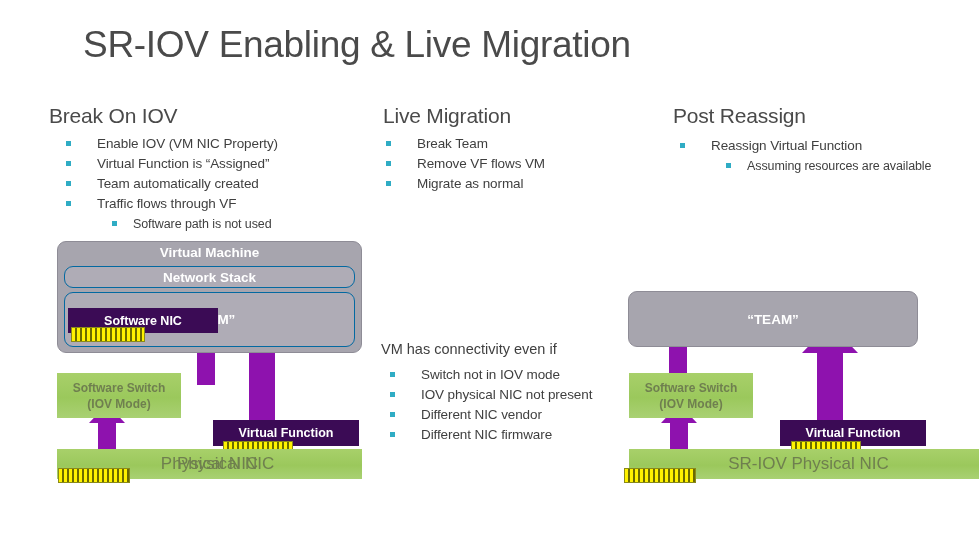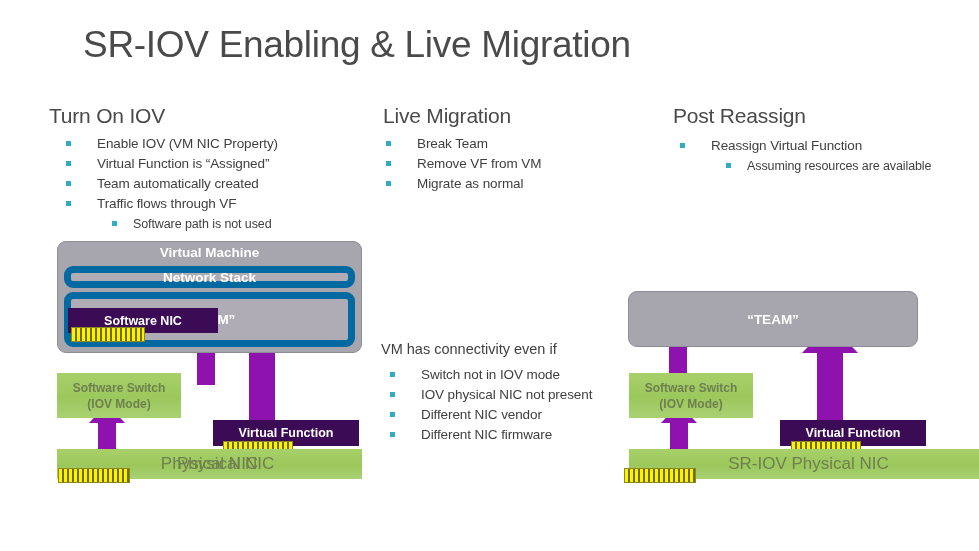--- a/index.html
+++ b/index.html
@@ -52,21 +52,21 @@
 
   
   .dbox{position:absolute;box-sizing:border-box;}
 
   .gray-box{
     background:#A7A5AE;border:1px solid #8e8c96;border-radius:9px;
     color:#ffffff;font-weight:bold;font-size:13.5px;
     display:flex;justify-content:center;
   }
   .gray-inner{
-    background:#AFACB6;border:7px solid #0369a1;border-radius:9px;
+    background:#AFACB6;border:1px solid #0369a1;border-radius:9px;
     color:#ffffff;font-weight:bold;font-size:13.5px;
     display:flex;align-items:center;justify-content:center;
   }
   .green-box{
     background:linear-gradient(180deg,#A8D06A 0%,#9BC85C 55%,#A9D173 100%);
     color:#6f7f4f;font-weight:bold;font-size:12px;
     display:flex;flex-direction:column;align-items:center;justify-content:center;
     line-height:16px;text-align:center;
   }
   .green-bar{
@@ -93,21 +93,21 @@
   
   .ghost{position:absolute;font-size:17px;color:#6f7f4f;white-space:nowrap;}
 </style>
 </head>
 <body>
 
 <div class="slide">
 
   <div id="title">SR-IOV Enabling &amp; Live Migration</div>
 
-  <div class="col-head" id="head-turn">Turn On IOV</div>
+  <div class="col-head" id="head-turn">Break On IOV</div>
   <div class="col-head" id="head-live">Live Migration</div>
   <div class="col-head" id="head-post">Post Reassign</div>
 
   <div class="blist" id="list-turn">
     <div class="brow lvl1">
       <span class="bmark"></span>
       <span class="btext">Enable IOV (VM NIC Property)</span>
     </div>
     <div class="brow lvl1">
       <span class="bmark"></span>
@@ -127,21 +127,21 @@
     </div>
   </div>
 
   <div class="blist" id="list-live">
     <div class="brow lvl1">
       <span class="bmark"></span>
       <span class="btext">Break Team</span>
     </div>
     <div class="brow lvl1">
       <span class="bmark"></span>
-      <span class="btext">Remove VF from VM</span>
+      <span class="btext">Remove VF flows VM</span>
     </div>
     <div class="brow lvl1">
       <span class="bmark"></span>
       <span class="btext">Migrate as normal</span>
     </div>
   </div>
 
   <div class="blist" id="list-post">
     <div class="brow lvl1">
       <span class="bmark"></span>

